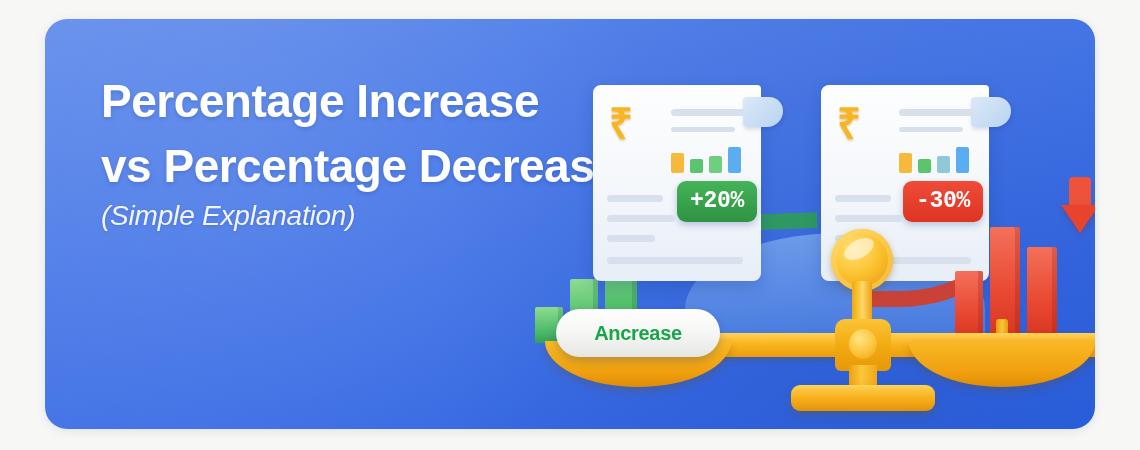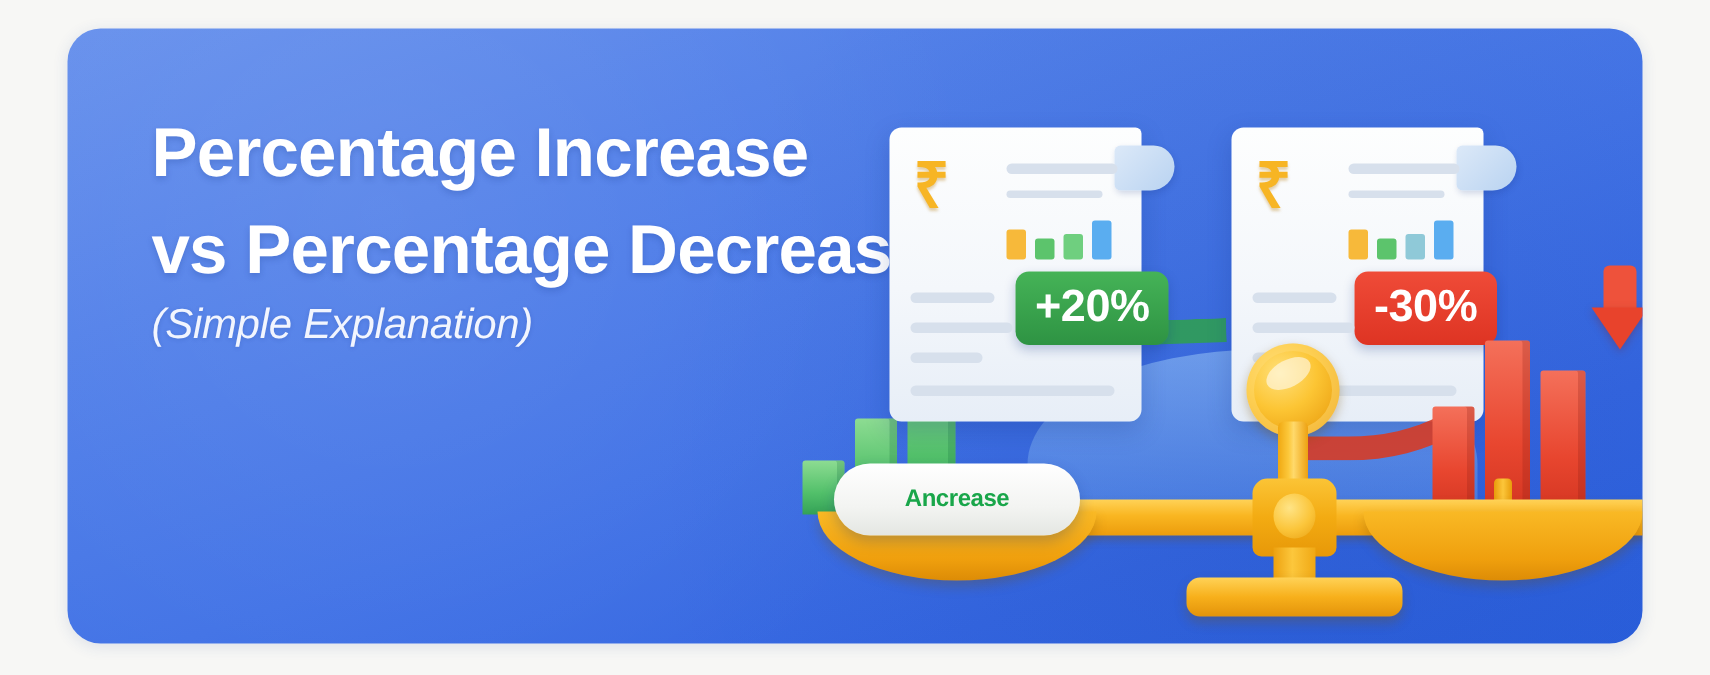--- a/index.html
+++ b/index.html
@@ -84,24 +84,25 @@
     height:7px;border-radius:4px;
     background:#d7e0ec;
   }
   .minibars{position:absolute;display:flex;align-items:flex-end;gap:6px;}
   .minibar{width:13px;border-radius:2px;}
   .badge{
     position:absolute;
     padding:7px 13px 8px;
     border-radius:9px;
     color:#ffffff;
-    font-size:30px;font-weight:bold;
+    font-size:23px;font-weight:bold;
     letter-spacing:-0.3px;
     box-shadow:0 3px 7px rgba(20,50,130,.25);
     white-space:nowrap;
+    font-family:Liberation Mono, monospace;
   }
   .badge-up{background:linear-gradient(180deg,#45b357 0%,#2e9343 100%);left:84px;top:96px;}
   .badge-down{background:linear-gradient(180deg,#ef4b38 0%,#de3423 100%);left:82px;top:96px;}
   
   .bars{position:absolute;display:flex;align-items:flex-end;gap:7px;}
   .bar{border-radius:2px 2px 0 0;}
   .bar.g{background:linear-gradient(180deg,#8ddc92 0%,#52c06a 60%,#34a257 100%);box-shadow:inset -5px 0 0 rgba(20,110,60,.22);}
   .bar.r{background:linear-gradient(180deg,#f4705a 0%,#e8462f 60%,#d33521 100%);box-shadow:inset -5px 0 0 rgba(140,30,20,.24);}
   .uparrow{
     position:absolute;left:82px;top:152px;
@@ -221,21 +222,21 @@
     background:linear-gradient(90deg,#e89c0b,#fcc63a,#e89c0b);
     border-radius:3px;
   }
   .pill{
     position:absolute;top:290px;
     width:164px;height:48px;
     background:linear-gradient(180deg,#ffffff 0%,#f3f4f2 60%,#e4e6e2 100%);
     border-radius:24px;
     box-shadow:0 4px 9px rgba(20,50,130,.25);
     display:flex;align-items:center;justify-content:center;
-    font-size:16px;font-weight:bold;letter-spacing:-0.3px;
+    font-size:20px;font-weight:bold;letter-spacing:-0.3px;
   }
   .pill-left{left:31px;color:#19a64a;}
   .pill-right{left:395px;color:#ef4b34;}
 </style>
 </head>
 <body>
 
 <div class="canvas">
 
   <div class="hero">

